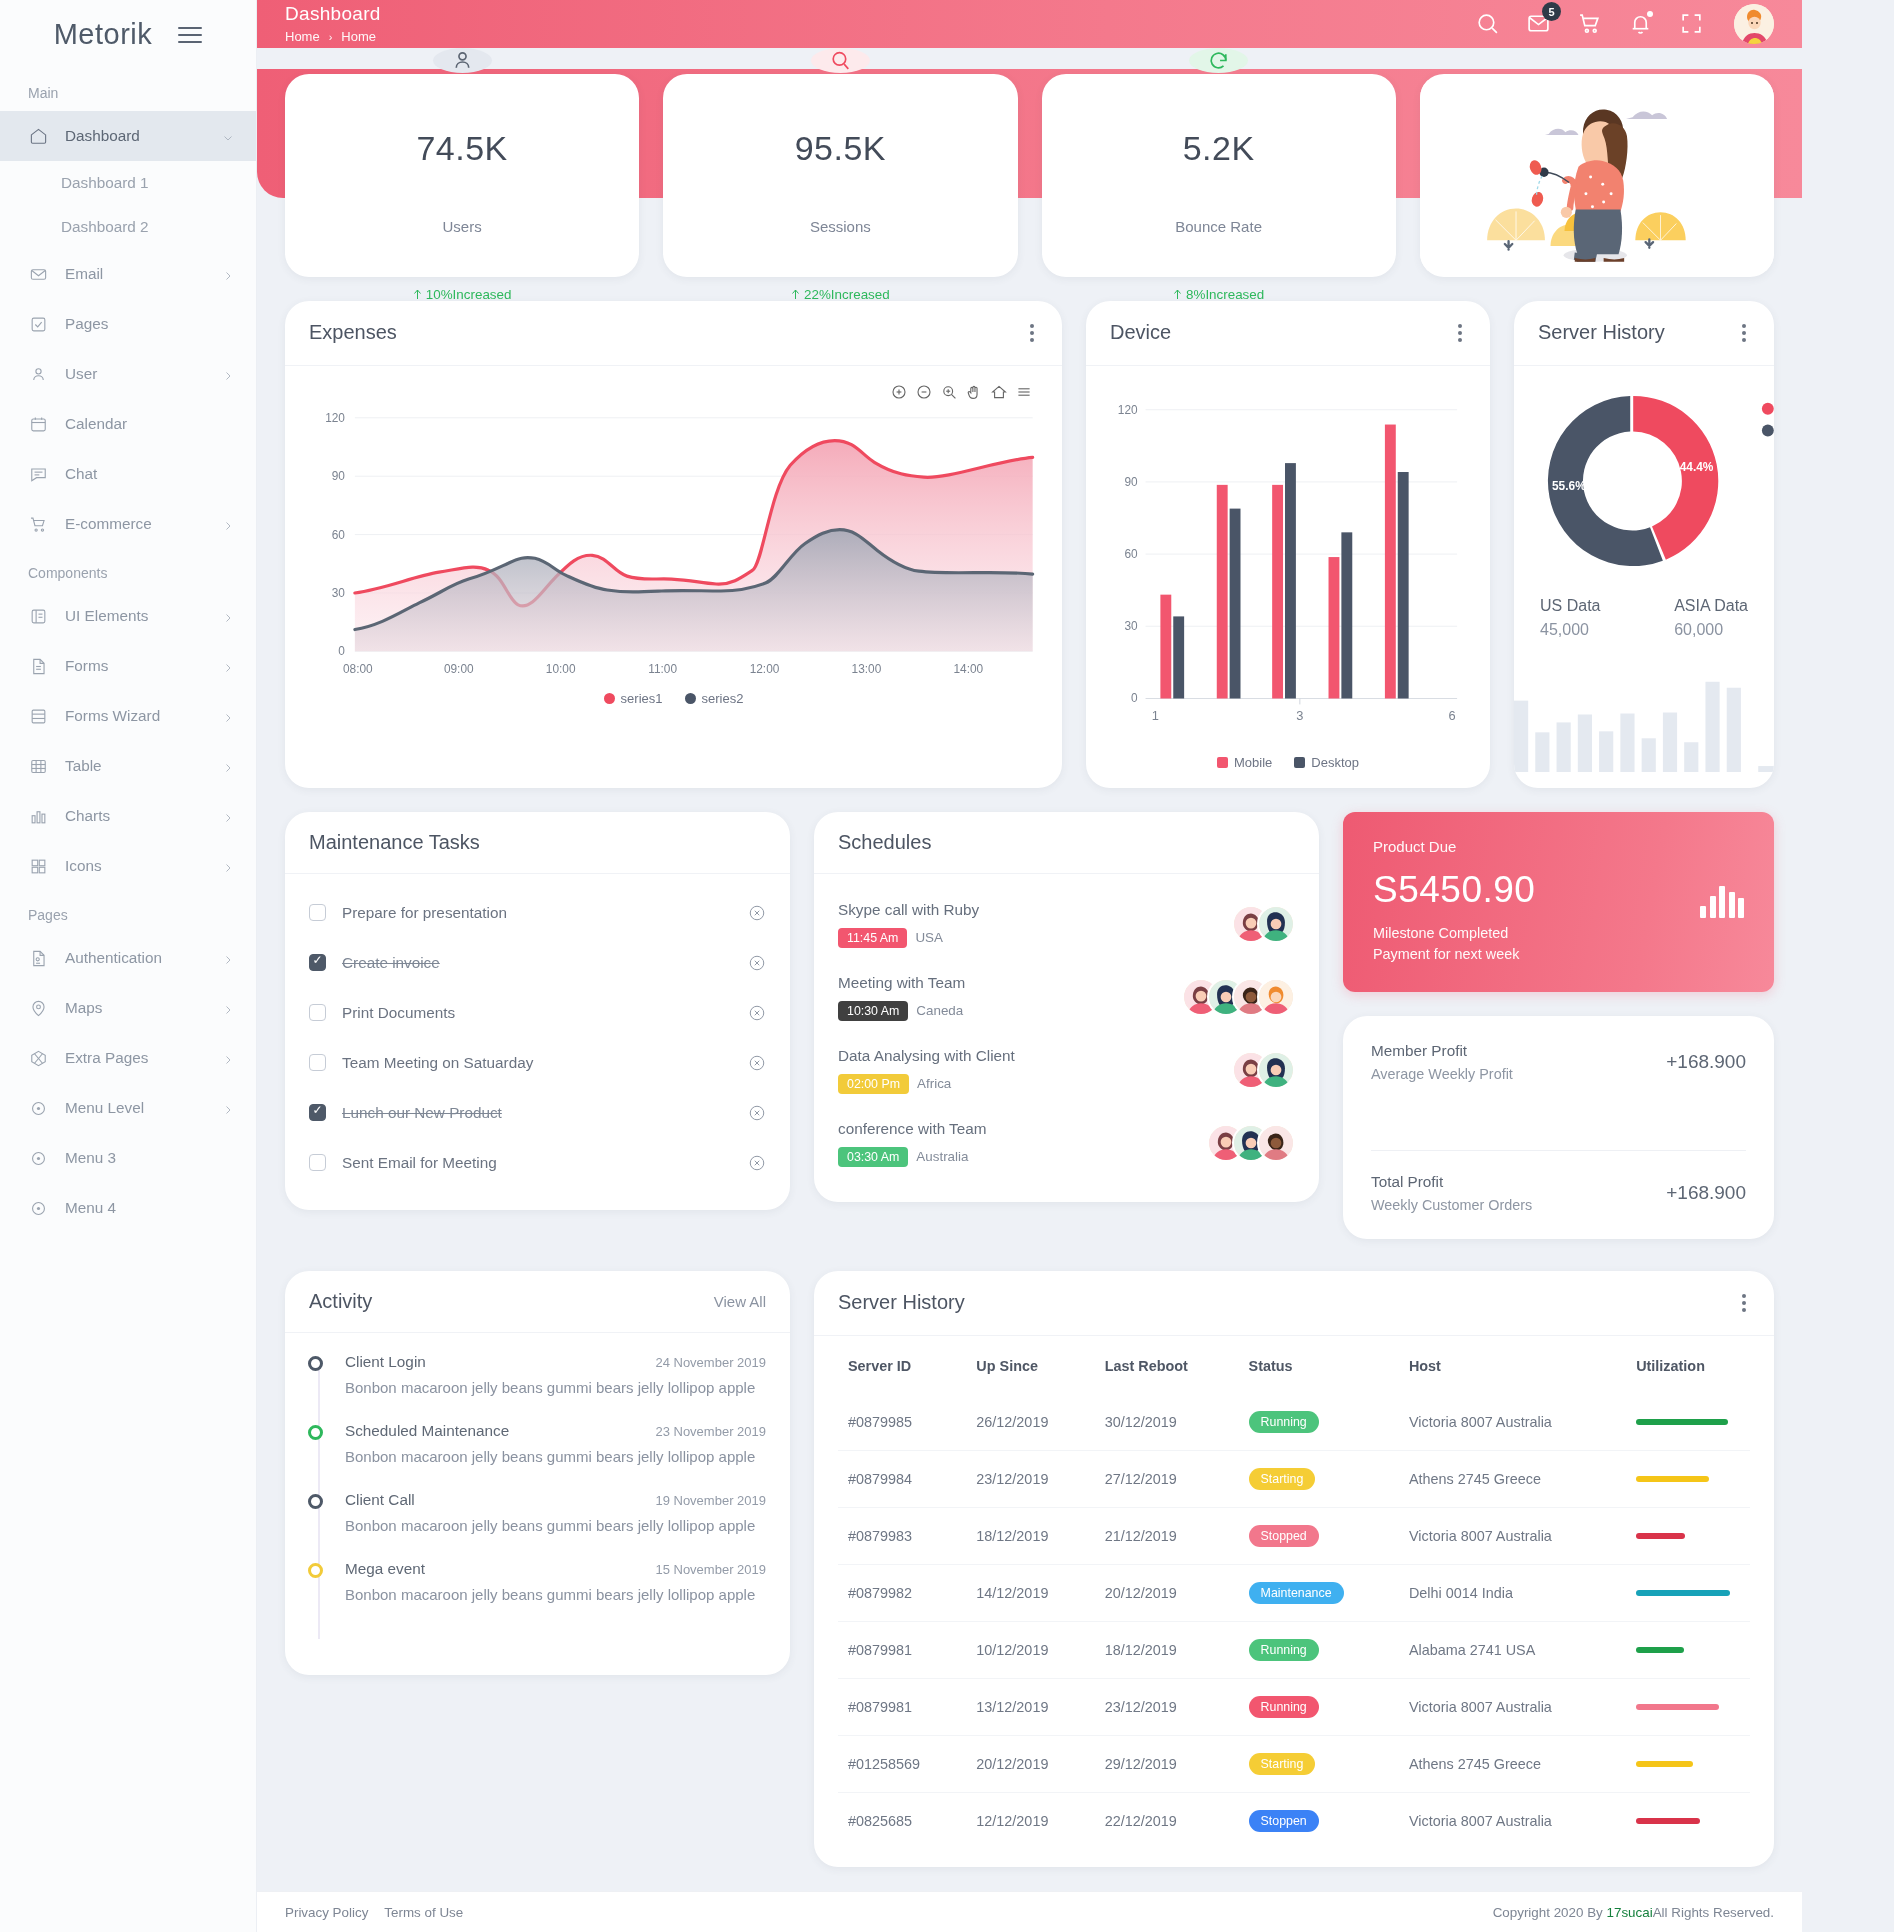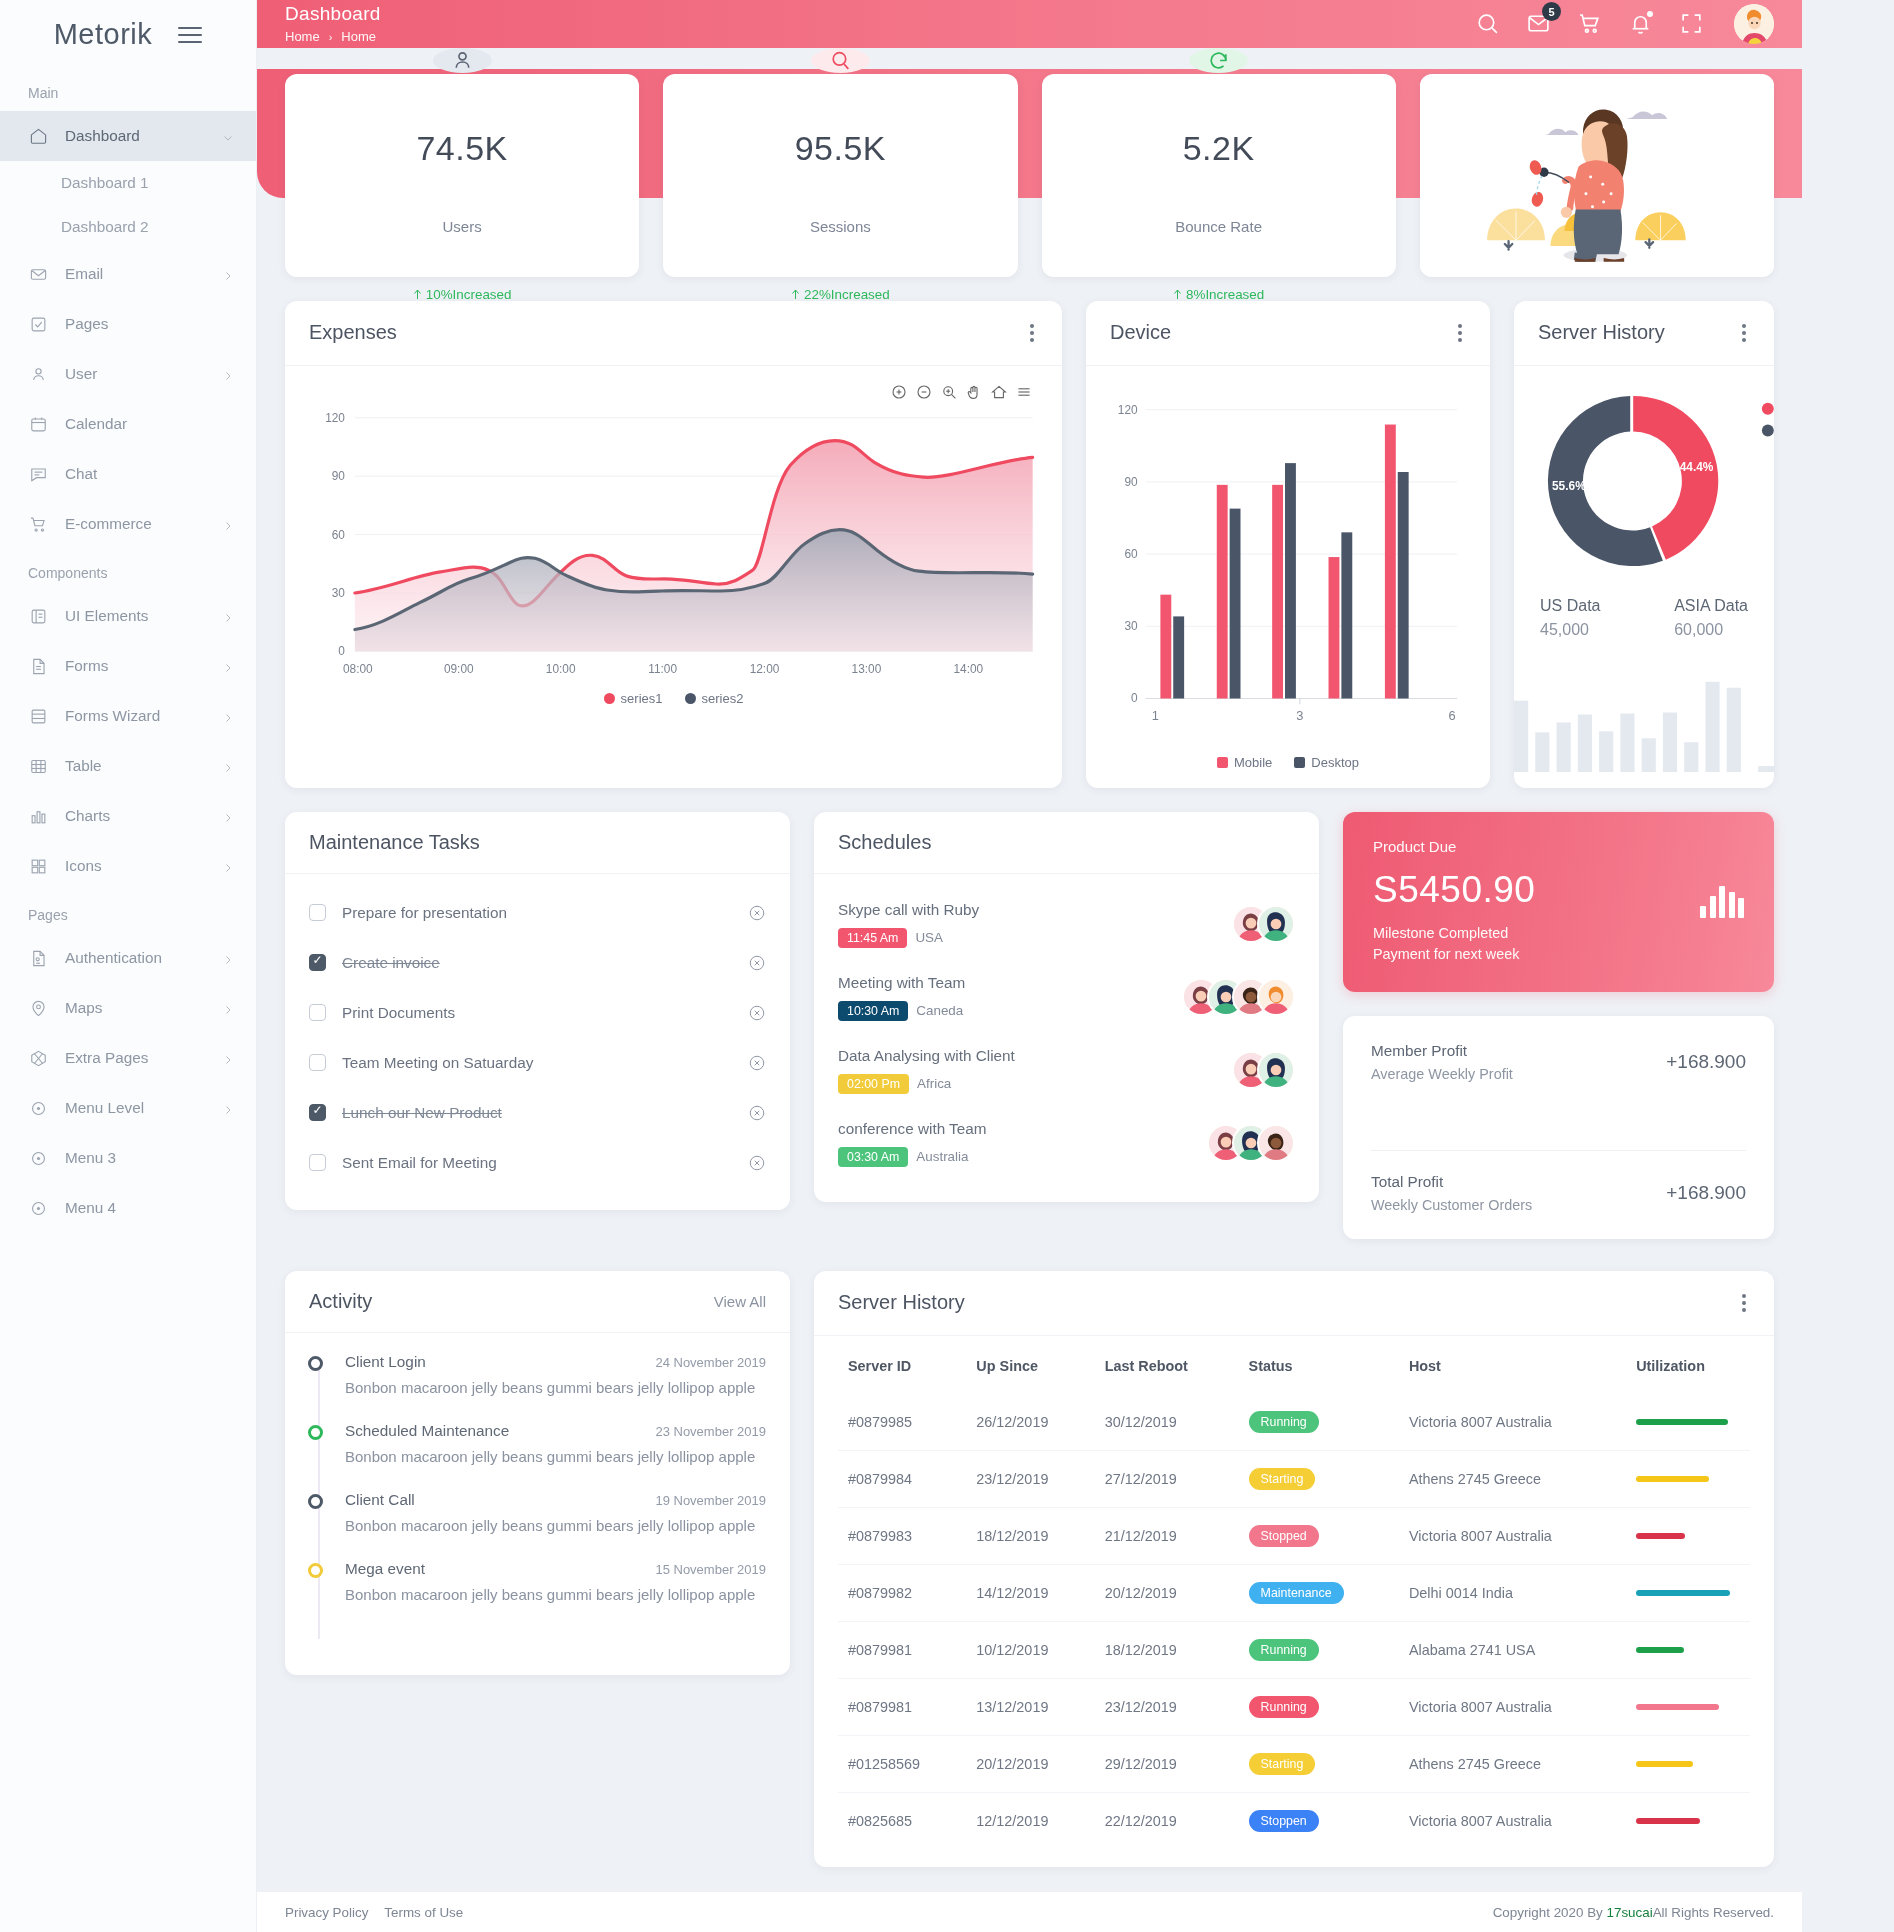--- a/index.html
+++ b/index.html
@@ -63,21 +63,21 @@
 
   
   .hero-band {
     position: absolute; left: 0; right: 0; top: 69px; height: 129px;
     background: linear-gradient(90deg, #ef5f76 0%, #f4798c 55%, #f7899a 100%);
     border-bottom-left-radius: 26px; border-bottom-right-radius: 0;
     z-index: 0;
   }
   .content { position: relative; z-index: 1; padding: 26px 28px 0 28px; flex: 1; }
 
-  .card { background: #fff; border-radius: 12px; box-shadow: 0 2px 9px rgba(60,70,90,.07); gap: 40px; }
+  .card { background: #fff; border-radius: 24px; box-shadow: 0 2px 9px rgba(60,70,90,.07); gap: 40px; }
   .card-head { display: flex; align-items: center; padding: 19px 24px; border-bottom: 1px solid #f0f2f6; }
   .card-title { font-size: 20px; color: #4d5563; font-weight: 400; }
   .kebab { margin-left: auto; display: flex; flex-direction: column; gap: 3px; cursor: pointer; padding: 4px; }
   .kebab i { width: 4px; height: 4px; background: #6d7583; border-radius: 50%; display:block; }
   .link-sm { margin-left: auto; font-size: 15px; color: #8b93a1; cursor: pointer; }
 
   
   .stat-row { display: grid; grid-template-columns: repeat(4, 1fr); gap: 24px; }
   .stat-card { height: 203px; display: flex; flex-direction: column; align-items: center; justify-content: center; }
   .stat-ic { width: 59px; height: 59px; border-radius: 50%; display: flex; align-items: center; justify-content: center; }
@@ -872,21 +872,21 @@
                       <path d="M9 16c0-8 6-11 11-10s9 5 9 11c0 5-1 9-3 11H12c-2-3-3-7-3-12z" fill="#223152"></path>
                       <circle cx="19" cy="19" r="6" fill="#f9cdb6"></circle>
                       <path d="M4 38c2-8 8-12 15-12s13 4 15 12z" fill="#3fb27f"></path>
                     </svg></span>
                 </div>
     </div>
               <div class="sched">
       <div>
         <div class="sched-name">Meeting with Team</div>
         <div class="sched-meta">
-          <span class="pill" style="background:#0c4a6e">10:30 Am</span>
+          <span class="pill" style="background:#404040">10:30 Am</span>
           <span>Caneda</span>
         </div>
       </div>
       <div class="avstack">
                   <span class="av"><svg viewBox="0 0 38 38">
                       <circle cx="19" cy="19" r="19" fill="#fbe2e6"></circle>
                       <path d="M10 16c1-7 7-10 12-8s7 8 5 13-6 7-10 6-8-5-7-11z" fill="#7a3f44"></path>
                       <circle cx="19" cy="18" r="6" fill="#f9cdb6"></circle>
                       <path d="M4 38c2-8 8-12 15-12s13 4 15 12z" fill="#ef5f76"></path>
                     </svg></span>

